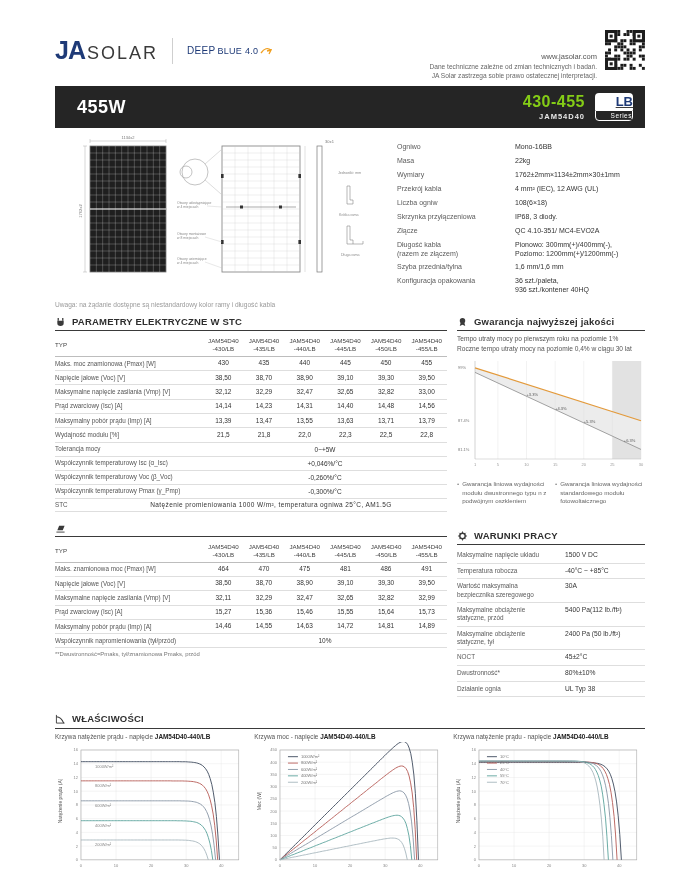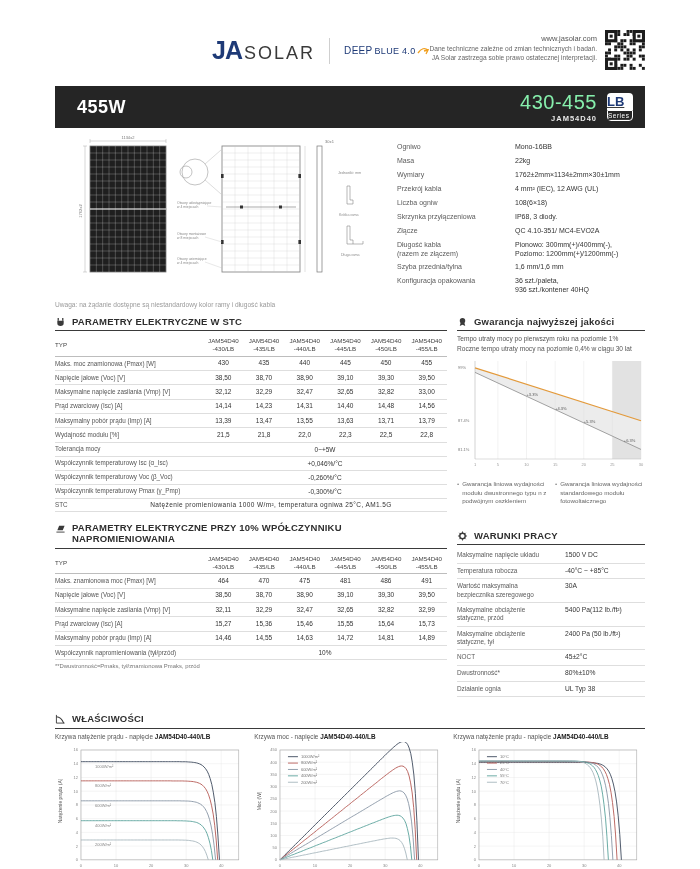--- a/index.html
+++ b/index.html
@@ -1,40 +1,40 @@
 <!DOCTYPE html>
 <html><head>
 <meta charset="utf-8">
 <style>
   * { margin:0; padding:0; box-sizing:border-box; }
   html,body { background:#fff; }
   body { width:700px; height:869px; font-family:"Liberation Sans", sans-serif; color:#3c3c3c; overflow:hidden; }
   .page { width:700px; height:869px; padding:30px 55px 10px 55px; position:relative; }
 
   
-  .top { display:flex; justify-content:flex-end; align-items:flex-start; height:52px; }
+  .top { display:flex; justify-content:space-between; align-items:flex-start; height:52px; }
   .brand { display:flex; align-items:center; gap:10px; padding-top:6px; }
   .ja { font-size:25px; font-weight:bold; color:#1e3a77; letter-spacing:-1px; }
   .solar { font-size:18px; color:#3a3a3a; letter-spacing:2px; margin-left:2px; }
   .brand-div { width:1px; height:26px; background:#cfcfcf; margin:0 4px; }
   .deepblue { font-size:9px; font-weight:normal; color:#1e3a77; letter-spacing:.3px; display:flex; align-items:center; gap:2px; }
   .deepblue .db-bold { font-size:10px; }
   .top-right { display:flex; align-items:flex-start; gap:8px; }
-  .tr-text { text-align:right; padding-top:4px; }
+  .tr-text { text-align:right; padding-top:4px;margin-top:18px; }
   .web { font-size:7.5px; color:#555; margin-bottom:2px; }
   .disc { font-size:6.6px; color:#666; line-height:1.35; }
   .qr { width:40px; height:40px; }
 
   
   .title-bar { margin-top:4px; background:#252525; height:42px; display:flex; align-items:center; padding:0 12px 0 22px; }
   .wattage { color:#fff; font-size:18px; font-weight:bold; letter-spacing:.5px; flex:1; }
   .range-wrap { text-align:right; margin-right:10px; }
-  .range { color:#86efac; font-size:20px; font-weight:normal; letter-spacing:.5px; line-height:1; }
+  .range { color:#84cc16; font-size:16px; font-weight:bold; letter-spacing:.5px; line-height:1; }
   .model { color:#e8e8e8; font-size:7.5px; font-weight:bold; letter-spacing:1px; margin-top:2px; }
-  .lb-badge { width:26px; text-align:left;text-decoration:underline; }
+  .lb-badge { width:38px; text-align:right;text-decoration:underline; }
   .lb-main { background:#fff; color:#1e3a77; font-weight:bold; font-size:13px; border-radius:4px 4px 0 0; padding:2px 0 1px; line-height:1.1; }
   .lb-sub { border:1px solid #fff; border-radius:0 0 4px 4px; color:#fff; font-size:6.5px; padding:1px 0; letter-spacing:.5px; }
 
   
   .drawing-row { display:flex; margin-top:6px; }
   .drawing-svg { width:330px; height:152px; flex:0 0 330px; }
   .spec-list { flex:1; padding:6px 0 0 12px; }
   .kv-row { display:flex; padding:2.4px 0; }
   .kv-label { flex:0 0 118px; font-size:7px; color:#5a5a5a; white-space:pre-line; line-height:1.3; }
   .kv-value { flex:1; font-size:7px; color:#333; white-space:pre-line; line-height:1.3; }
@@ -464,21 +464,20 @@
           </div>
         </div>
 
       <div class="tbl-gap"></div>
 
       <div class="sec-head">
         <svg class="sec-icon" width="11" height="11" viewBox="0 0 11 11">
             <path d="M2,8 L4,3 H10 L8,8 Z" fill="#3a3a3a"></path>
             <path d="M1,10 h9" stroke="#3a3a3a" stroke-width="1"></path>
           </svg>
-        <div class="sec-title" style="max-width:330px">PARAMETRY ELEKTRYCZNE PRZY 10% WPÓŁCZYNNIKU NAPROMIENIOWANIA</div>
       </div>
       <div>
           <div class="t-hrow">
     <div class="t-label th">TYP</div>
             <div class="t-col th">JAM54D40<br>-430/LB</div>
             <div class="t-col th">JAM54D40<br>-435/LB</div>
             <div class="t-col th">JAM54D40<br>-440/LB</div>
             <div class="t-col th">JAM54D40<br>-445/LB</div>
             <div class="t-col th">JAM54D40<br>-450/LB</div>
             <div class="t-col th">JAM54D40<br>-455/LB</div>

